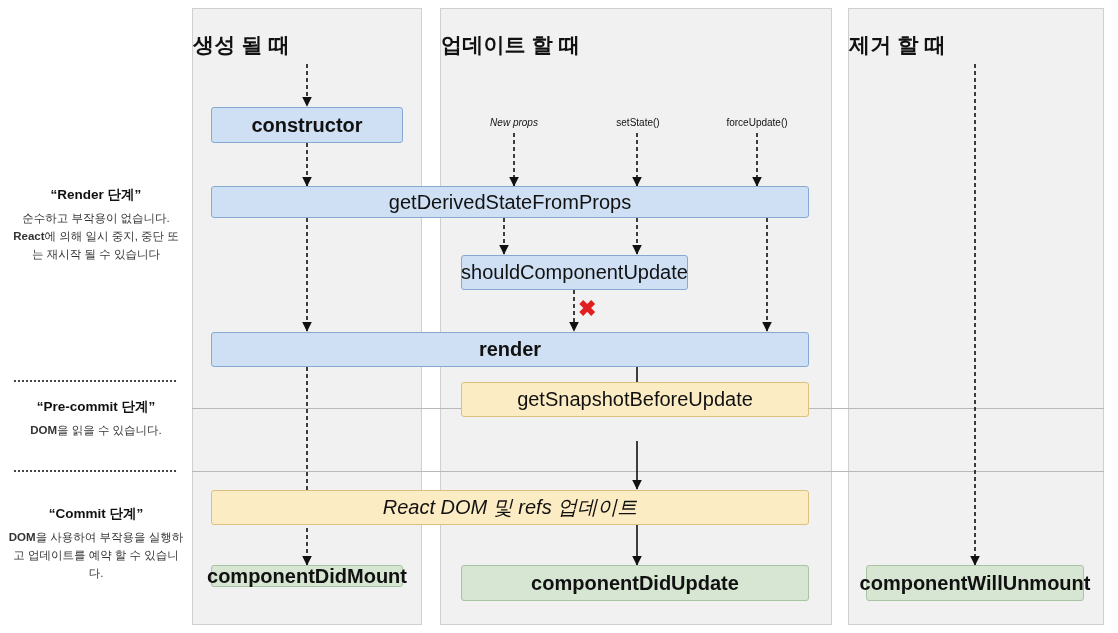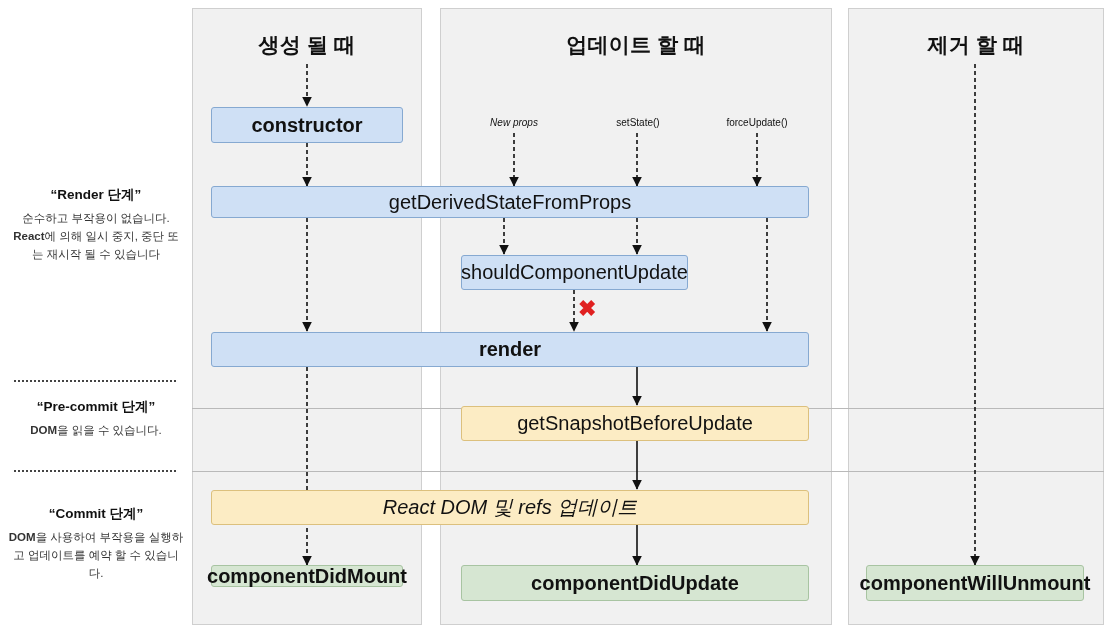--- a/index.html
+++ b/index.html
@@ -27,21 +27,20 @@
   }
   #col-mount  { left: 192px; top: 8px;  width: 230px; height: 617px; }
   #col-update { left: 440px; top: 8px;  width: 392px; height: 617px; }
   #col-unmount{ left: 848px; top: 8px;  width: 256px; height: 617px; }
 
   .col-title {
     position: absolute;
     top: 22px;
     left: 0;
     width: 100%;
-    text-align: center;
     font-size: 21px;
     font-weight: bold;
     color: #111;
     letter-spacing: 0.2px;
   }
 
   
   .phase-line {
     position: absolute;
     left: 192px;
@@ -211,21 +210,21 @@
   <div class="box blue bold" style="left:211px; top:107px; width:192px; height:36px;">constructor</div>
 
   <div class="box green bold" style="left:211px; top:565px; width:192px; height:22px;">componentDidMount</div>
 
   <div class="box blue" style="left:211px; top:186px; width:598px; height:32px;text-align:right;">getDerivedStateFromProps</div>
 
   <div class="box blue" style="left:461px; top:255px; width:227px; height:35px;">shouldComponentUpdate</div>
 
   <div class="box blue bold" style="left:211px; top:332px; width:598px; height:35px;">render</div>
 
-  <div class="box yellow" style="left:461px; top:406px; width:348px; height:35px;">getSnapshotBeforeUpdate</div>
+  <div class="box yellow" style="left:461px; top:382px; width:348px; height:35px;">getSnapshotBeforeUpdate</div>
 
   <div class="box yellow italic" style="left:211px; top:490px; width:598px; height:35px;font-style:italic;">React DOM 및 refs 업데이트</div>
 
   <div class="box green bold" style="left:461px; top:565px; width:348px; height:36px;">componentDidUpdate</div>
 
   <div class="box green bold" style="left:866px; top:565px; width:218px; height:36px;">componentWillUnmount</div>
 
 </div>
 
 </body></html>

